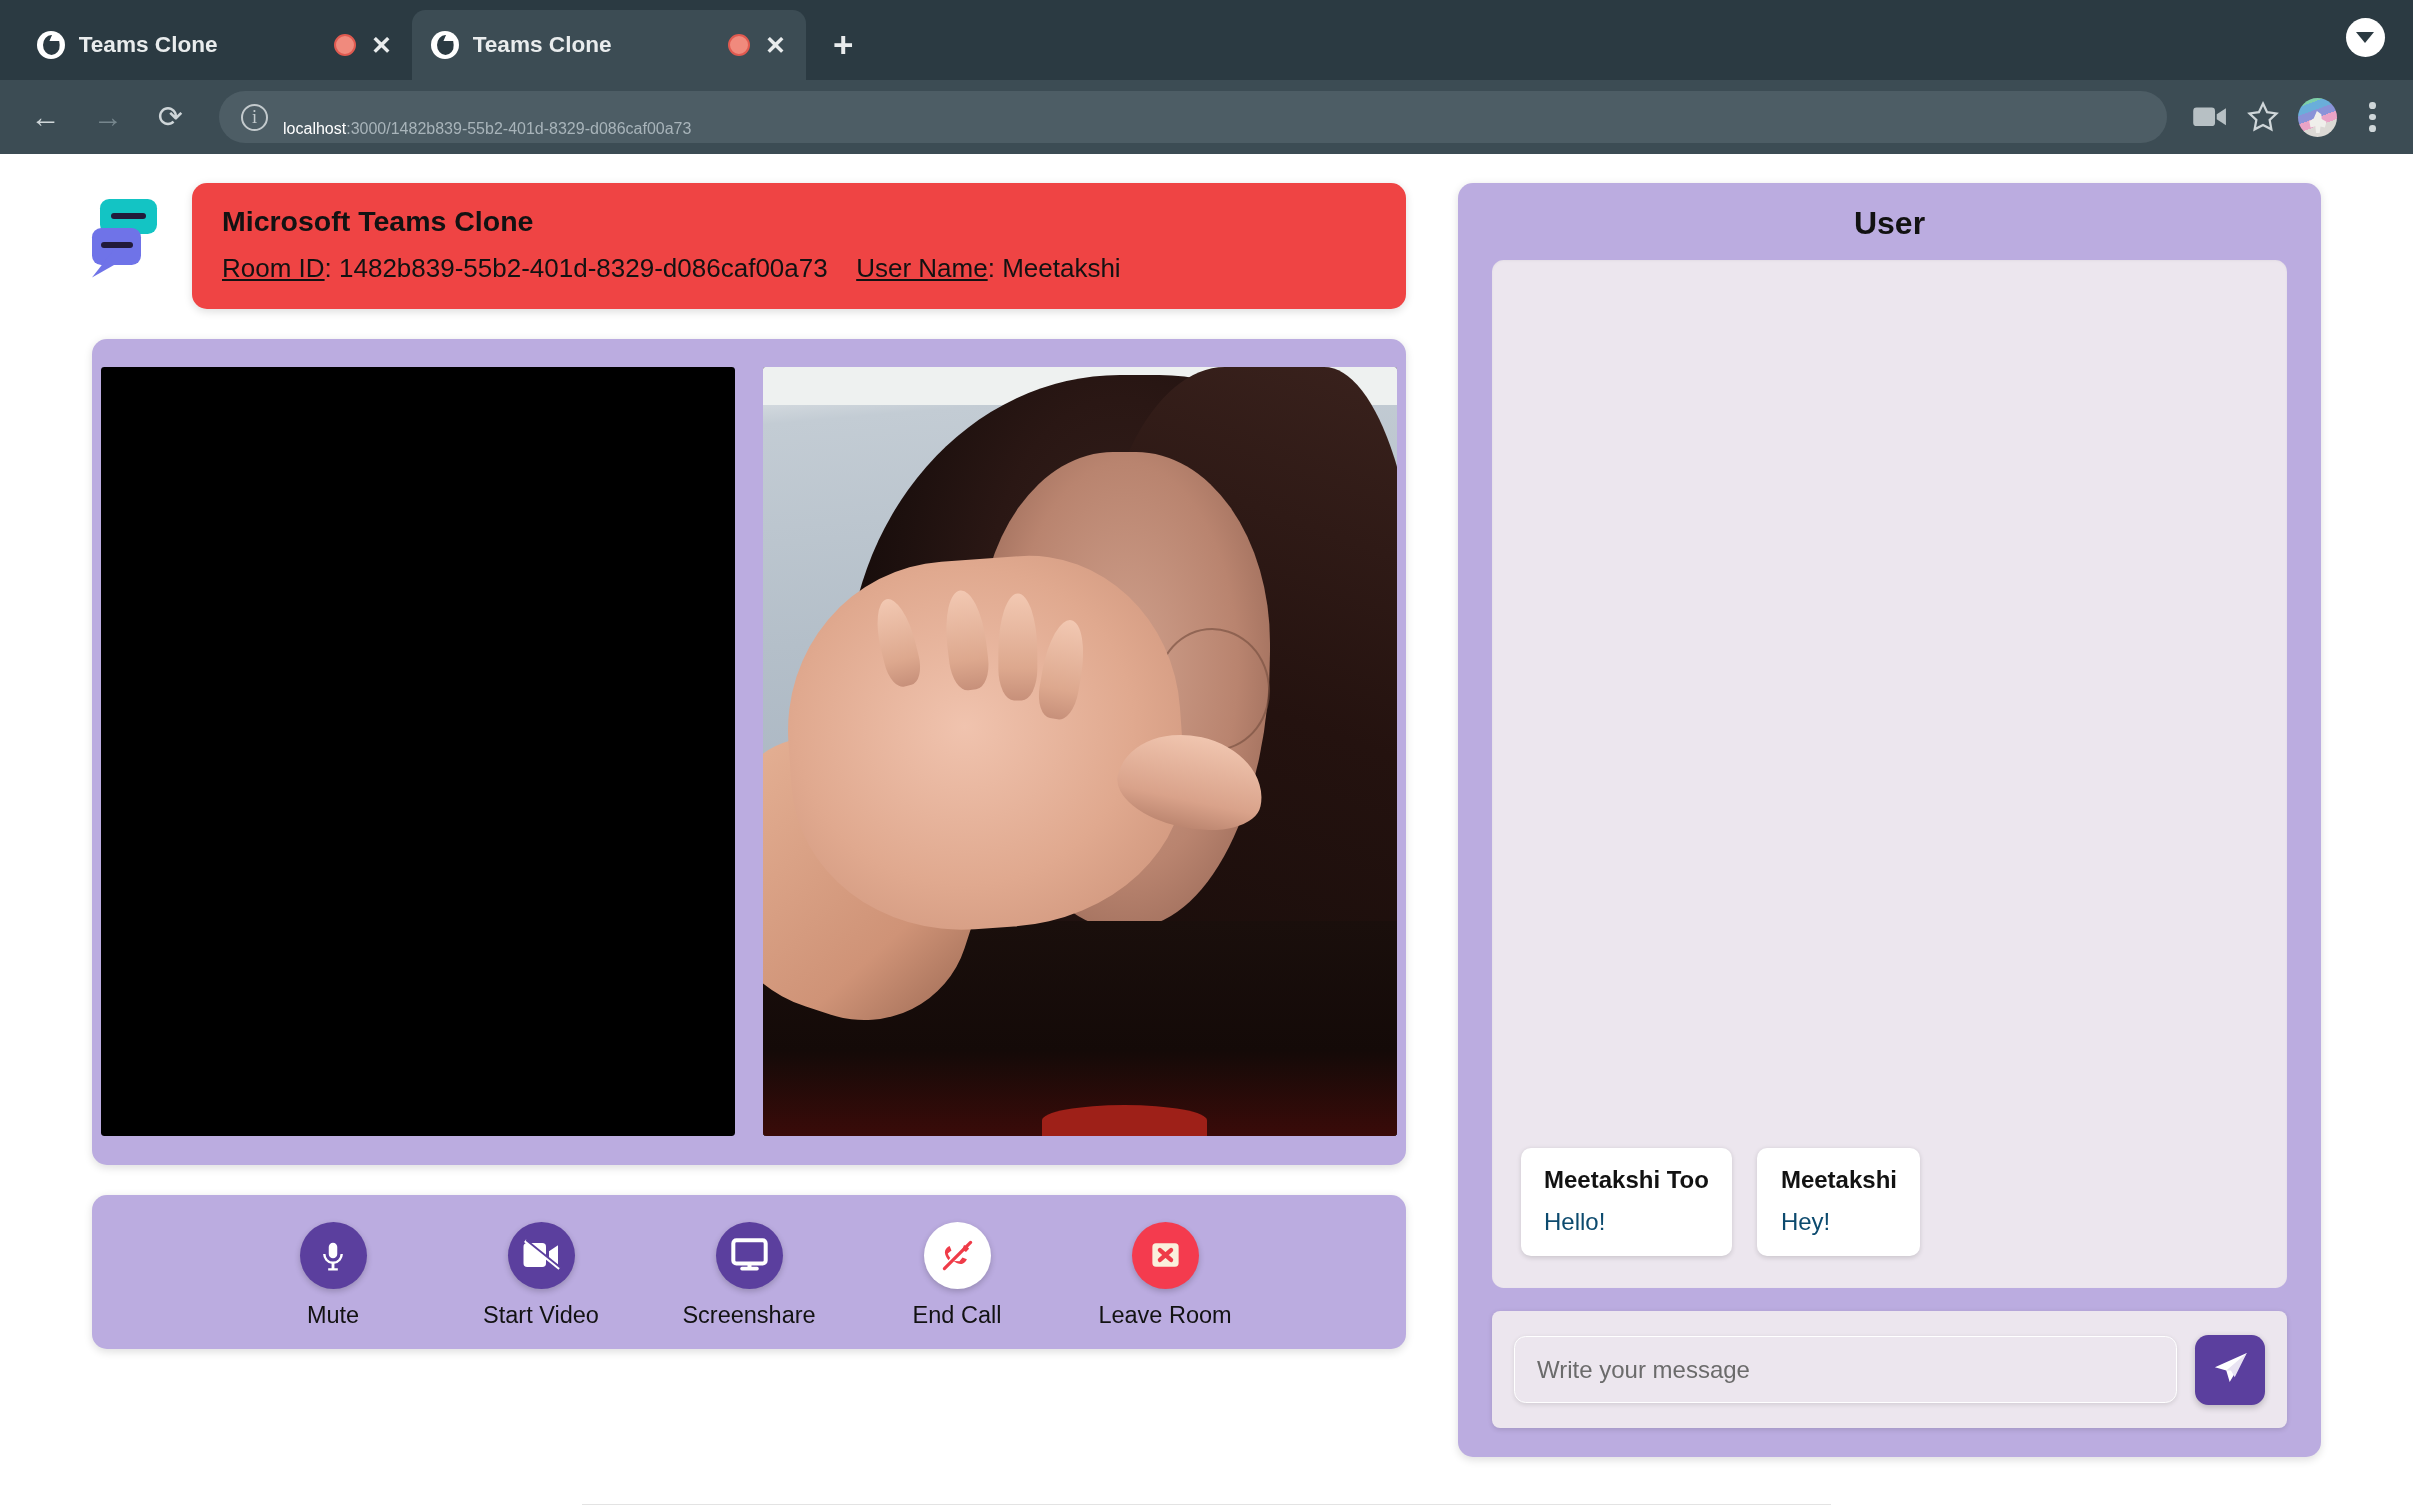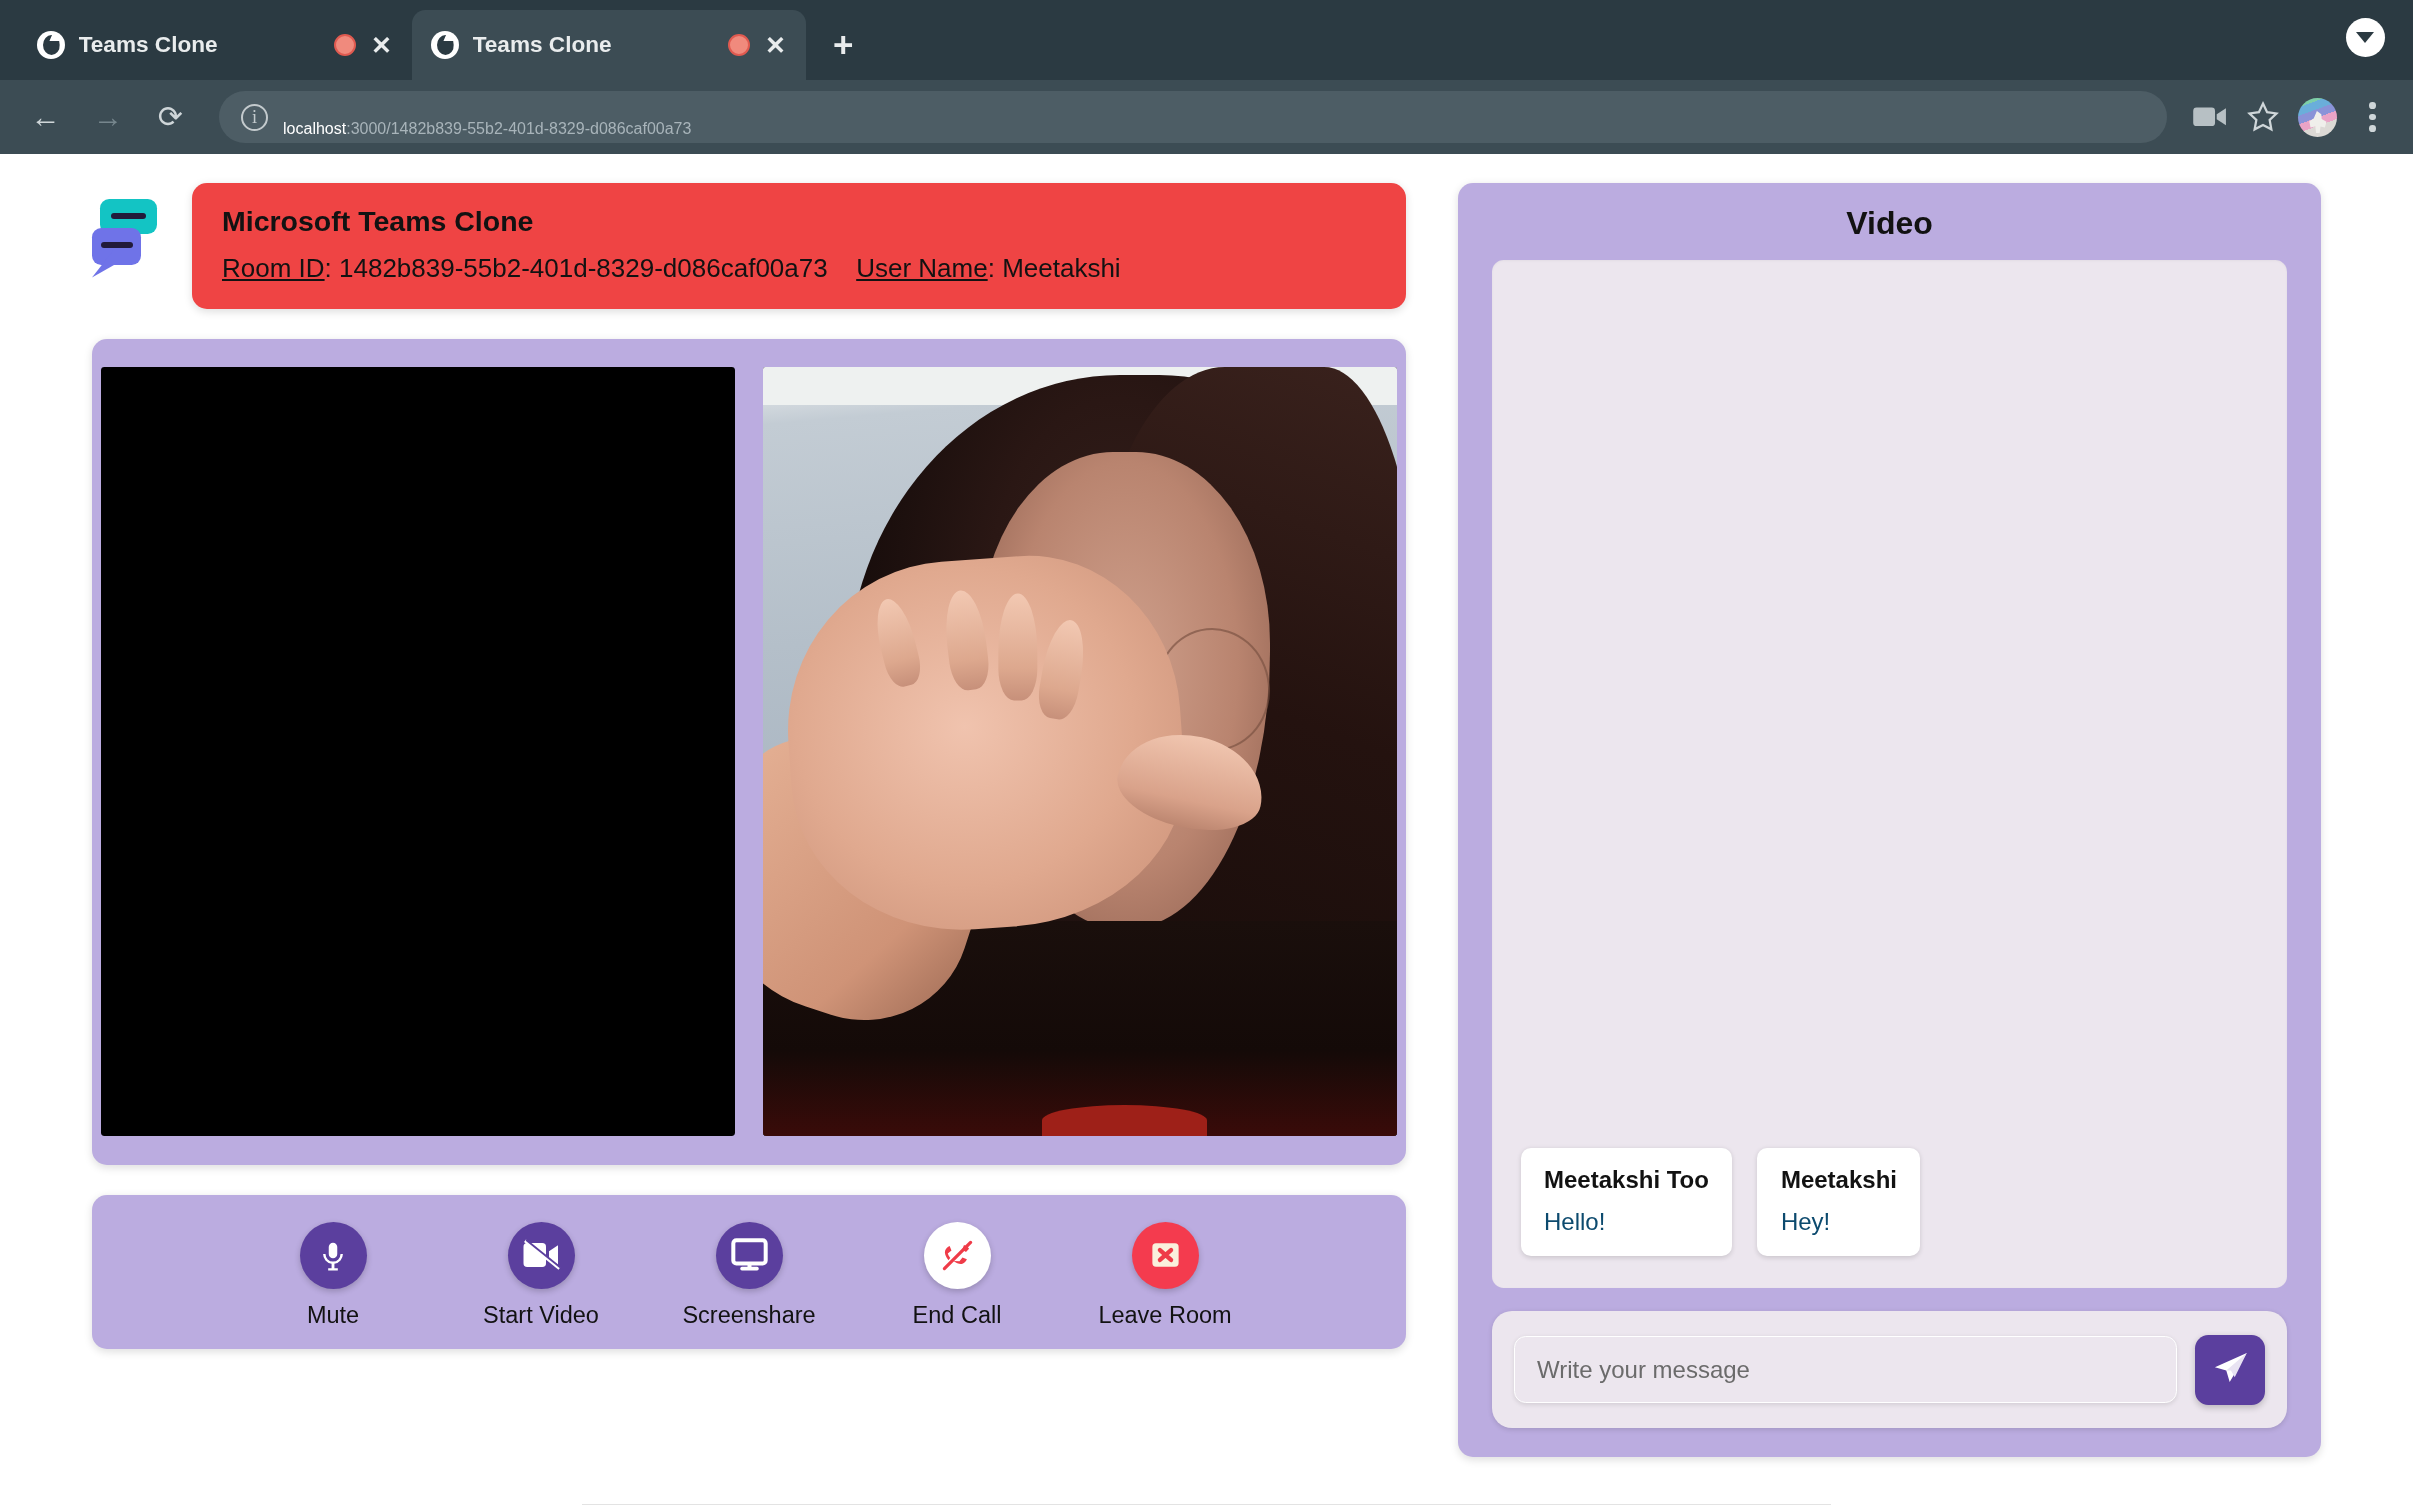--- a/index.html
+++ b/index.html
@@ -395,21 +395,21 @@
     border-radius: 10px;
     padding: 18.4px 23.5px 20px 23.5px;
     box-shadow: 0 1.7px 5px rgba(0,0,0,0.14);
     max-width: 78%;
   }
   .msg-sender { font-size: 24px; font-weight: bold; color: #121212; margin-bottom: 13.4px; white-space: nowrap; }
   .msg-text { font-size: 24px; color: #0c4a6e; }
 
   .chat-input-wrap {
     background: #ece6ee;
-    border-radius: 20px;
+    border-radius: 8px;
     margin-top: 23.5px;
     padding: 23.5px 22px;
     display: flex;
     align-items: center;
     gap: 18.4px;
     box-shadow: 0 1.7px 5px rgba(0,0,0,0.12);
   }
   .chat-input {
     flex: 1;
     height: 67px;
@@ -596,21 +596,21 @@
                   <path d="M8.2 7.6 15.8 14.4 M15.8 7.6 8.2 14.4" stroke="#ef3b48" stroke-width="3" stroke-linecap="round"></path>
                 </svg>
             </span>
             <span class="ctrl-label">Leave Room</span>
           </div>
 
         </div>
       </div>
 
       <div class="chat-panel">
-        <div class="chat-title">Video</div>
+        <div class="chat-title">User</div>
 
         <div class="chat-body">
           <div class="msg">
             <div class="msg-sender">Meetakshi Too</div>
             <div class="msg-text">Hello!</div>
           </div>
           <div class="msg">
             <div class="msg-sender">Meetakshi</div>
             <div class="msg-text">Hey!</div>
           </div>

